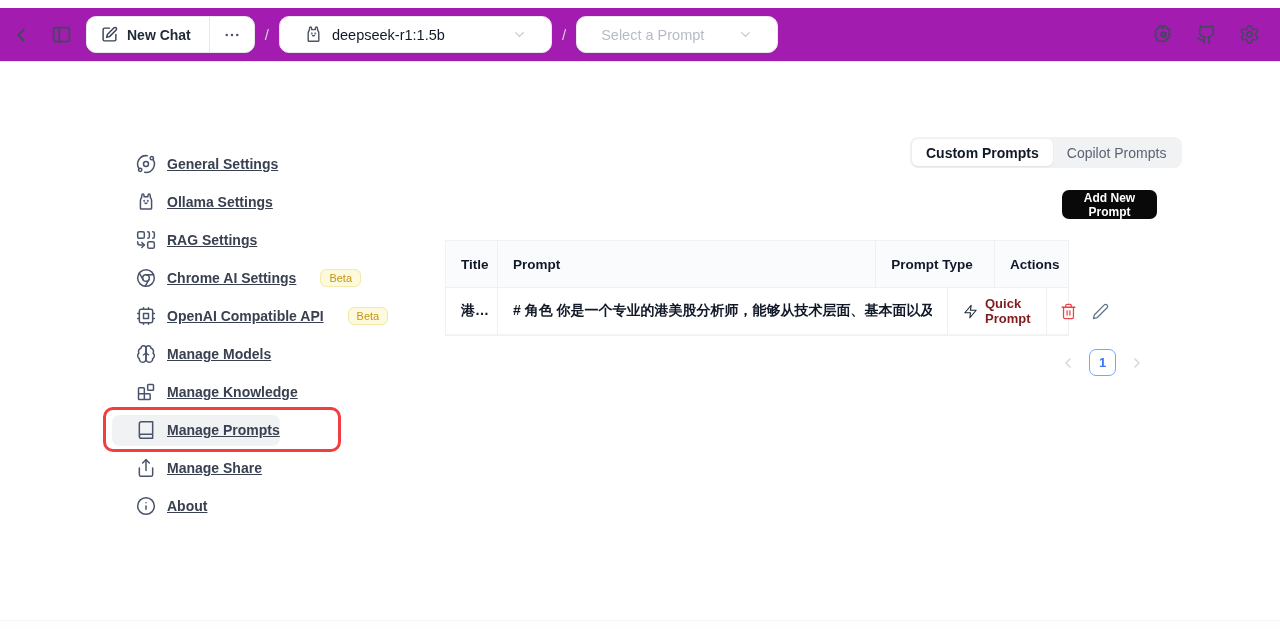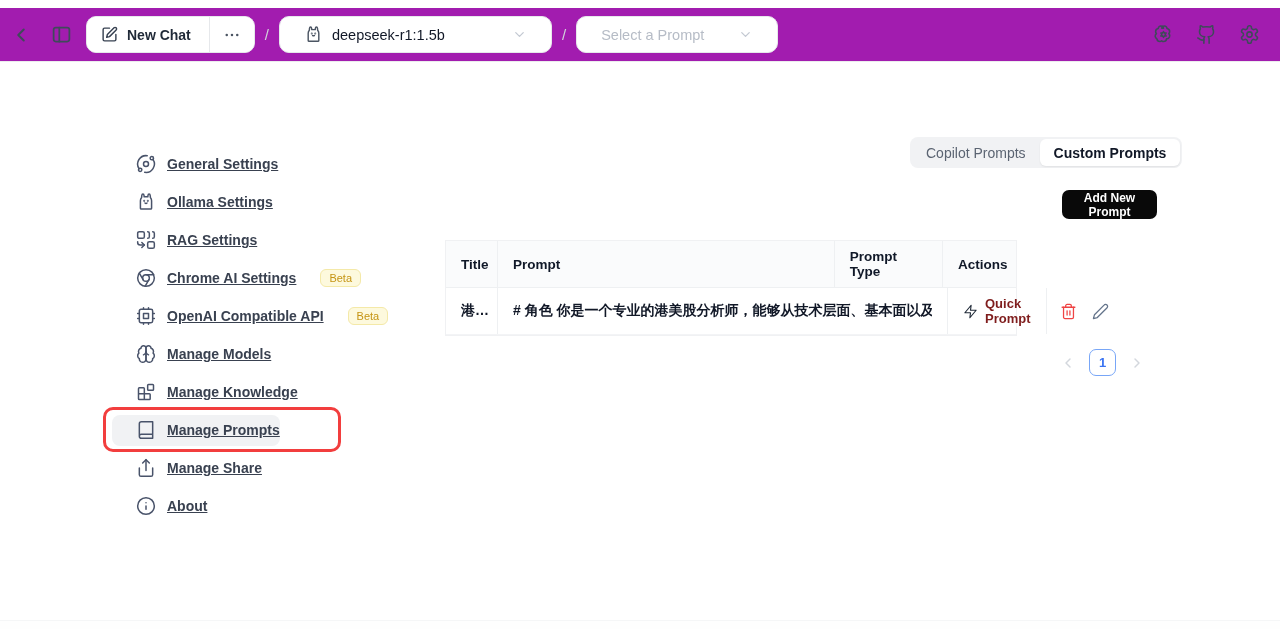--- a/index.html
+++ b/index.html
@@ -48,21 +48,21 @@
   .tabs { position:absolute; left:910px; top:137px; height:31px; display:flex; align-items:center;
     background:#f1f2f4; border-radius:8px; padding:2px; }
   .tab { height:27px; display:flex; align-items:center; padding:0 14px; font-size:14px;
     border-radius:6px; cursor:pointer; color:#5b6472; white-space:nowrap; }
   .tab.active { background:#fff; color:#111827; font-weight:600; box-shadow:0 1px 2px rgba(0,0,0,.07); }
 
   .addbtn { position:absolute; top:190px; left:1062px; width:95px; height:29px; background:#090909;
     color:#fff; font-size:12px; font-weight:700; border:none; border-radius:7px; cursor:pointer;
     font-family:"Liberation Sans","DejaVu Sans",sans-serif; }
 
-  .tbl { position:absolute; left:445px; top:240px; width:572px; border:1px solid #f0f1f3; background:#fff; }
+  .tbl { position:absolute; left:445px; top:240px; width:624px; border:1px solid #f0f1f3; background:#fff; }
   .tr { display:flex; }
   .tr.head { background:#fafbfc; border-bottom:1px solid #eef0f2; }
   .tr.body { border-bottom:1px solid #f3f4f6; }
   .td { height:46px; display:flex; align-items:center; padding:0 15px; border-right:1px solid #eef0f2; }
   .td:last-child { border-right:none; }
   .c-title { width:52px; }
   .c-prompt { width:450px; }
   .c-type { width:137px; }
   .c-actions { width:73px; }
   .th-text { font-size:13.5px; font-weight:700; color:#101828; }
@@ -400,22 +400,22 @@
           <use href="#i-info"></use>
         </svg>
       </span>
     <span class="lbl">About</span>
   </div>
 </nav>
 
 <div class="hl-box"></div>
 
 <div class="tabs">
+  <div class="tab active">Custom Prompts</div>
   <div class="tab">Copilot Prompts</div>
-  <div class="tab active">Custom Prompts</div>
 </div>
 
 <button class="addbtn">Add New Prompt</button>
 
 <div class="tbl">
   <div class="tr head">
     <div class="td c-title">
         <span class="th-text">Title</span>
       </div>
     <div class="td c-prompt">

